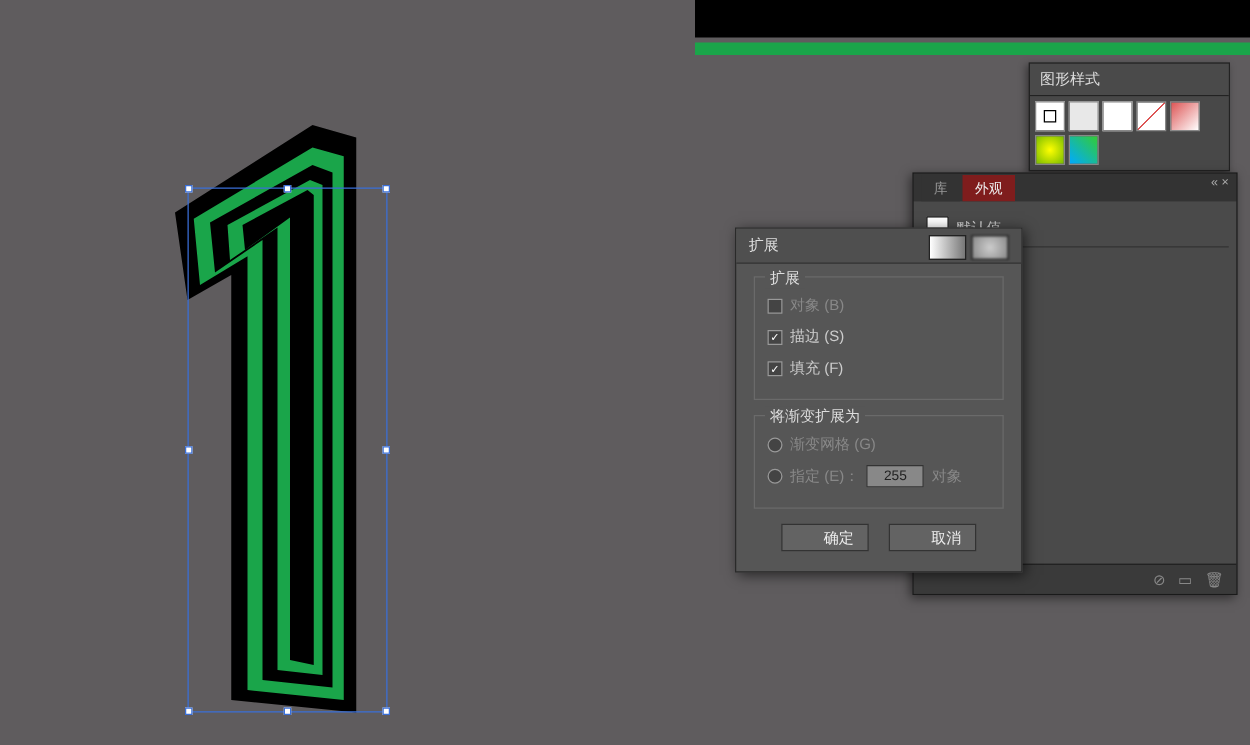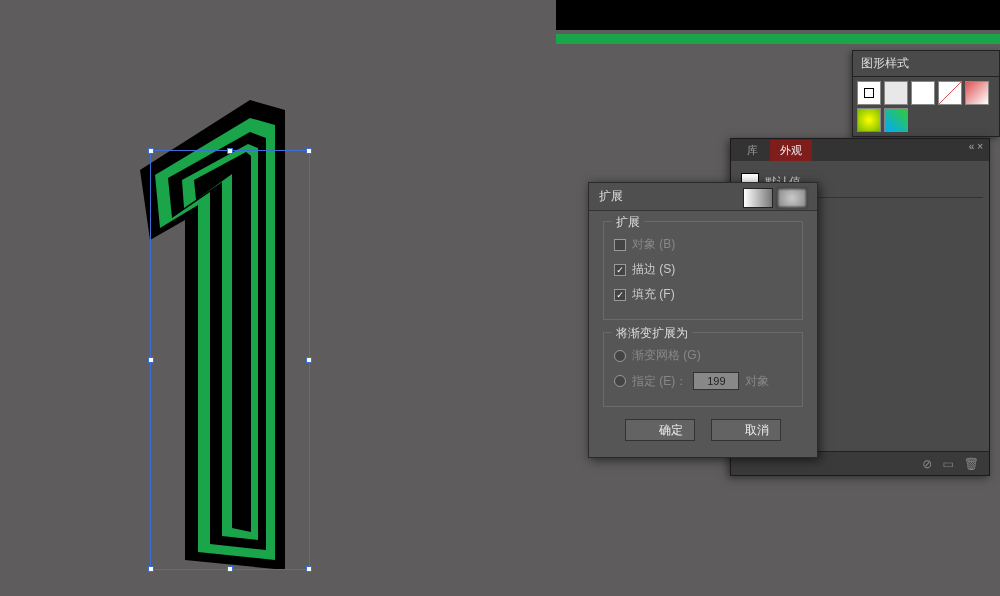--- a/index.html
+++ b/index.html
@@ -48,23 +48,23 @@
       top: 0;
       right: 0;
       height: 50px;
     }
     .top-stripes .stripe-black { height: 30px; background: #000; }
     .top-stripes .stripe-green { height: 10px; background: #1aa54a; margin-top: 4px; }
 
     
     .panel-gstyles {
       position: absolute;
-      right: 0;
+      right: 16px;
       top: 50px;
-      width: 148px;
+      width: 161px;
       background: #3a3a3a;
       border: 1px solid #222;
       box-shadow: -2px 2px 6px rgba(0,0,0,0.4);
     }
     .panel-header {
       background: #4a4a4a;
       padding: 4px 8px;
       font-size: 12px;
       color: #ddd;
       border-bottom: 1px solid #222;
@@ -344,21 +344,21 @@
 
     <div class="fieldset">
       <div class="fieldset-legend">将渐变扩展为</div>
       <div class="radio-row disabled">
         <span class="radio"></span>
         <span>渐变网格 (G)</span>
       </div>
       <div class="radio-row disabled">
         <span class="radio"></span>
         <span>指定 (E)：</span>
-        <span class="num-input">199</span>
+        <span class="num-input">255</span>
         <span>对象</span>
       </div>
     </div>
 
     <div class="dialog-buttons">
       <div class="btn">确定</div>
       <div class="btn">取消</div>
     </div>
 
   </div>

